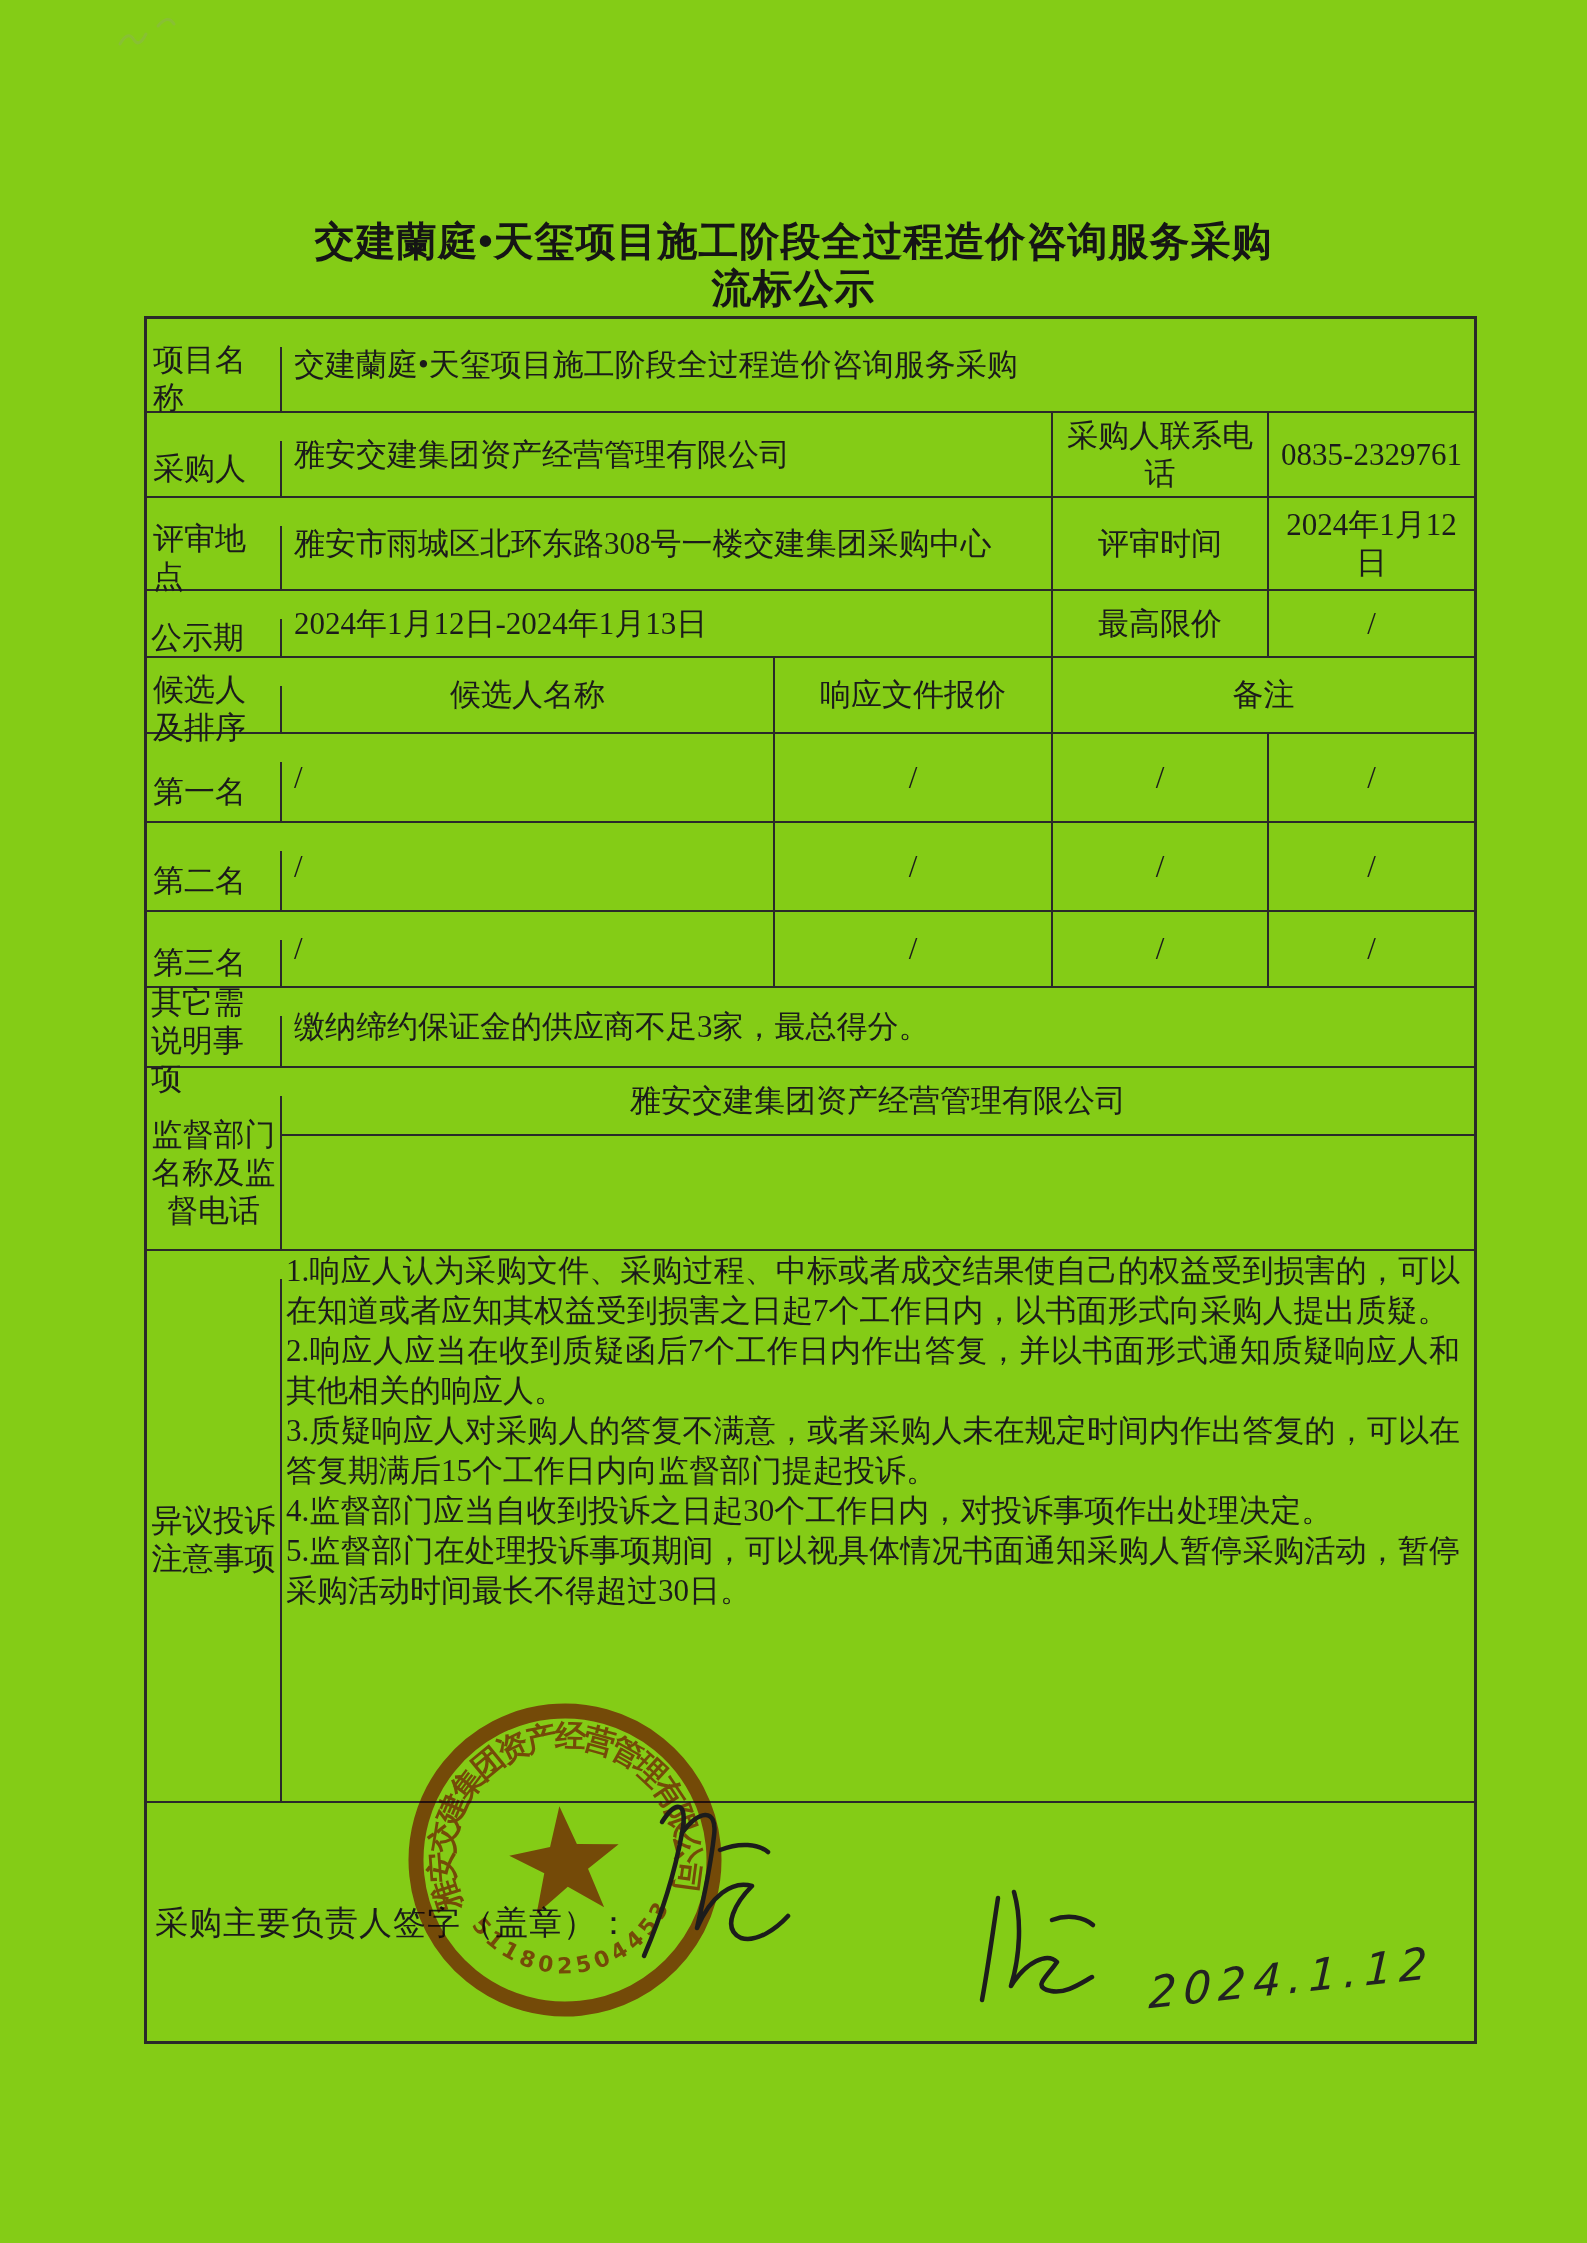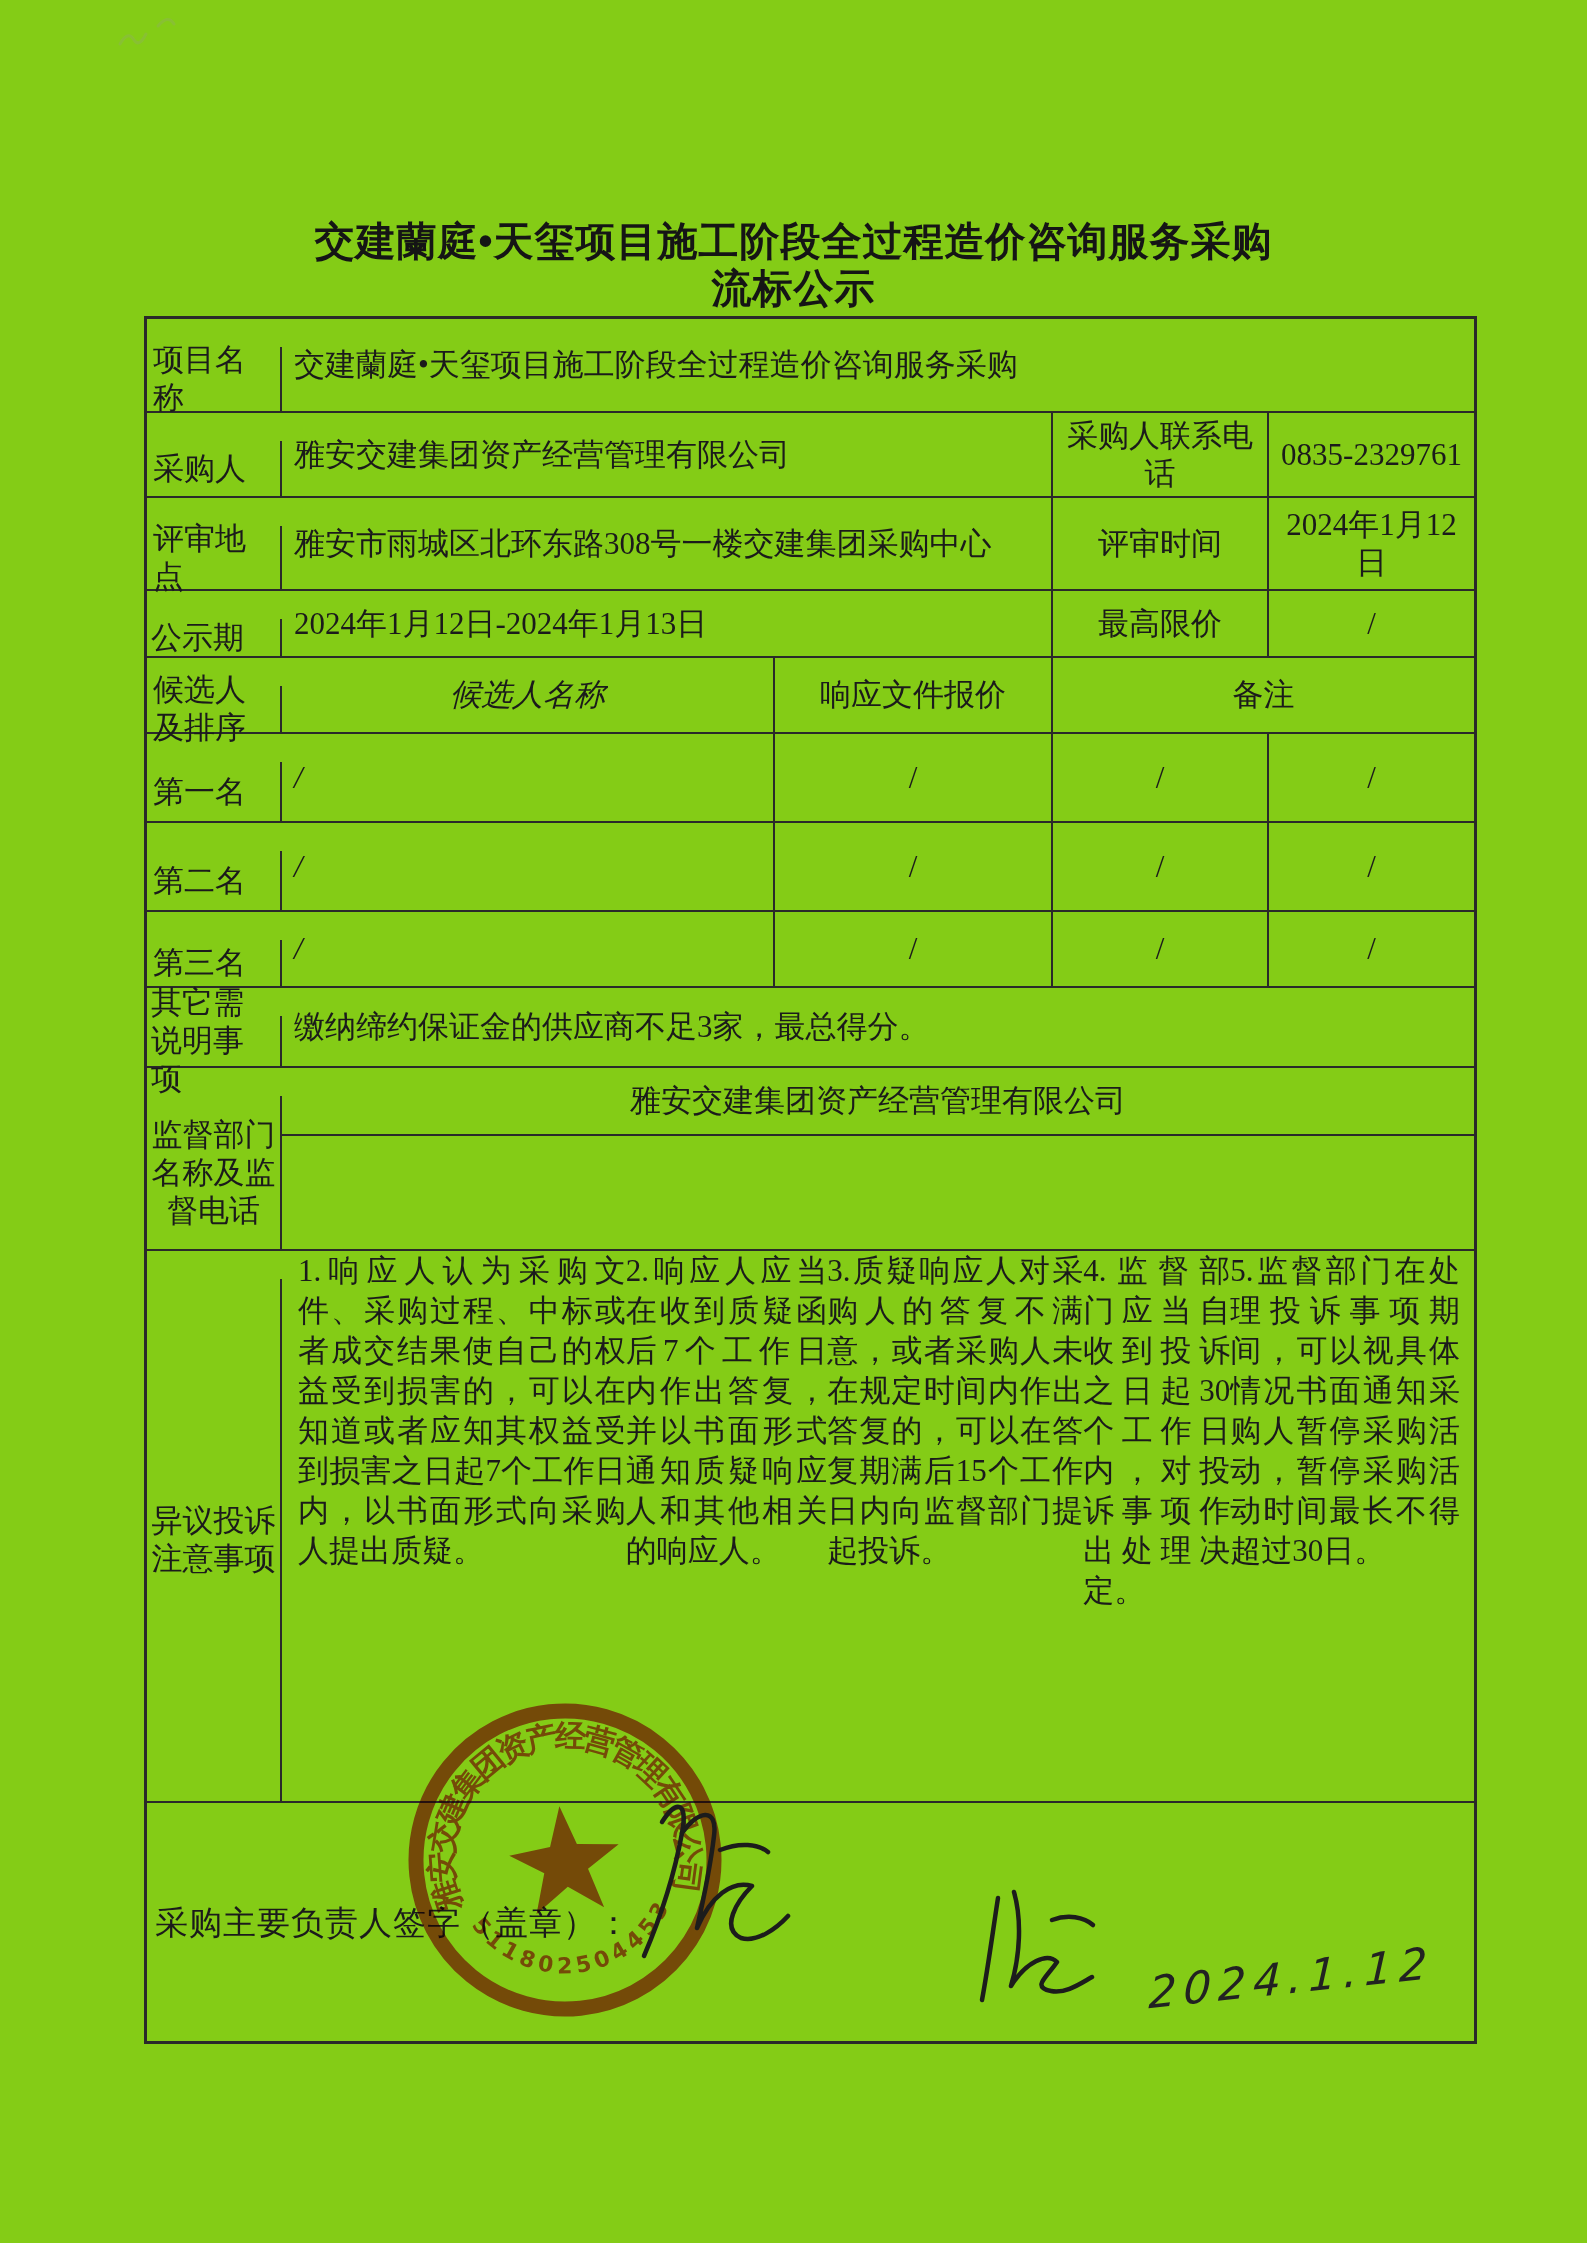--- a/index.html
+++ b/index.html
@@ -30,35 +30,35 @@
     border-right:2px solid #2a2a2a;
     box-sizing:border-box;
     display:flex;align-items:center;
     font-size:31px;line-height:38px;
     padding:2px 6px;
   }
   .td.last{border-right:none;flex:1;}
   .w-label{width:135px;flex:0 0 135px;margin-top:28px;}
   .w-main{width:771px;flex:0 0 771px;}
   .w-sub{width:216px;flex:0 0 216px;}
-  .w-name{width:493px;flex:0 0 493px;font-style:italic;}
+  .w-name{width:493px;flex:0 0 493px;}
   .w-price{width:278px;flex:0 0 278px;}
   .val-pad{padding-left:12px;}
   .center{justify-content:center;text-align:center;padding:2px 4px;}
   .center-label{justify-content:center;text-align:center;padding:2px 4px;}
   .sup-right{flex:1;display:flex;flex-direction:column;box-sizing:border-box;}
   .sup-name{
     height:68px;border-bottom:2px solid #2a2a2a;box-sizing:border-box;
     display:flex;align-items:center;justify-content:center;
     font-size:31px;
   }
   .sup-phone{flex:1;}
   .objection-cell{
-    flex:1;display:flex;flex-direction:row;
-    padding:0 14px 0 16px;box-sizing:border-box;
+    flex:1;display:flex;flex-direction:column;
+    padding:0 14px 0 4px;box-sizing:border-box;
   }
   .objection-cell p{margin:0;font-size:31px;line-height:40px;text-align:justify;}
   .sig-row{position:relative;}
   .sig-label{
     position:absolute;left:8px;top:98px;
     font-size:33px;letter-spacing:1px;
   }
   .stamp-svg{
     position:absolute;left:393px;top:1688px;
     mix-blend-mode:multiply;opacity:0.9;

